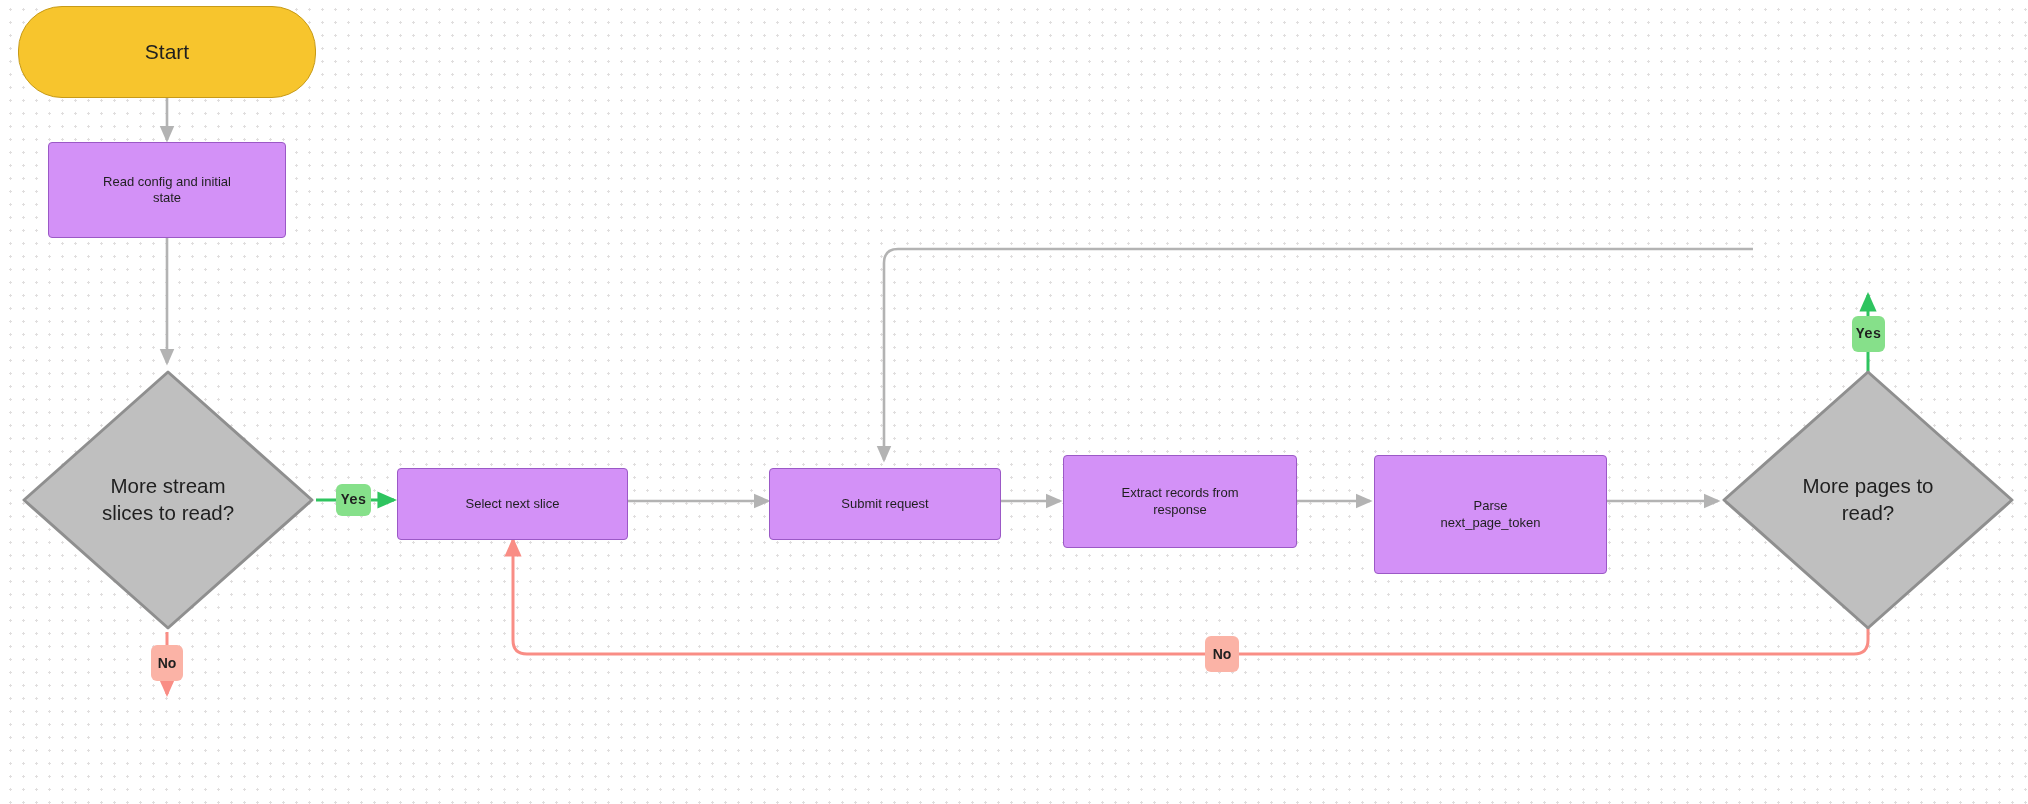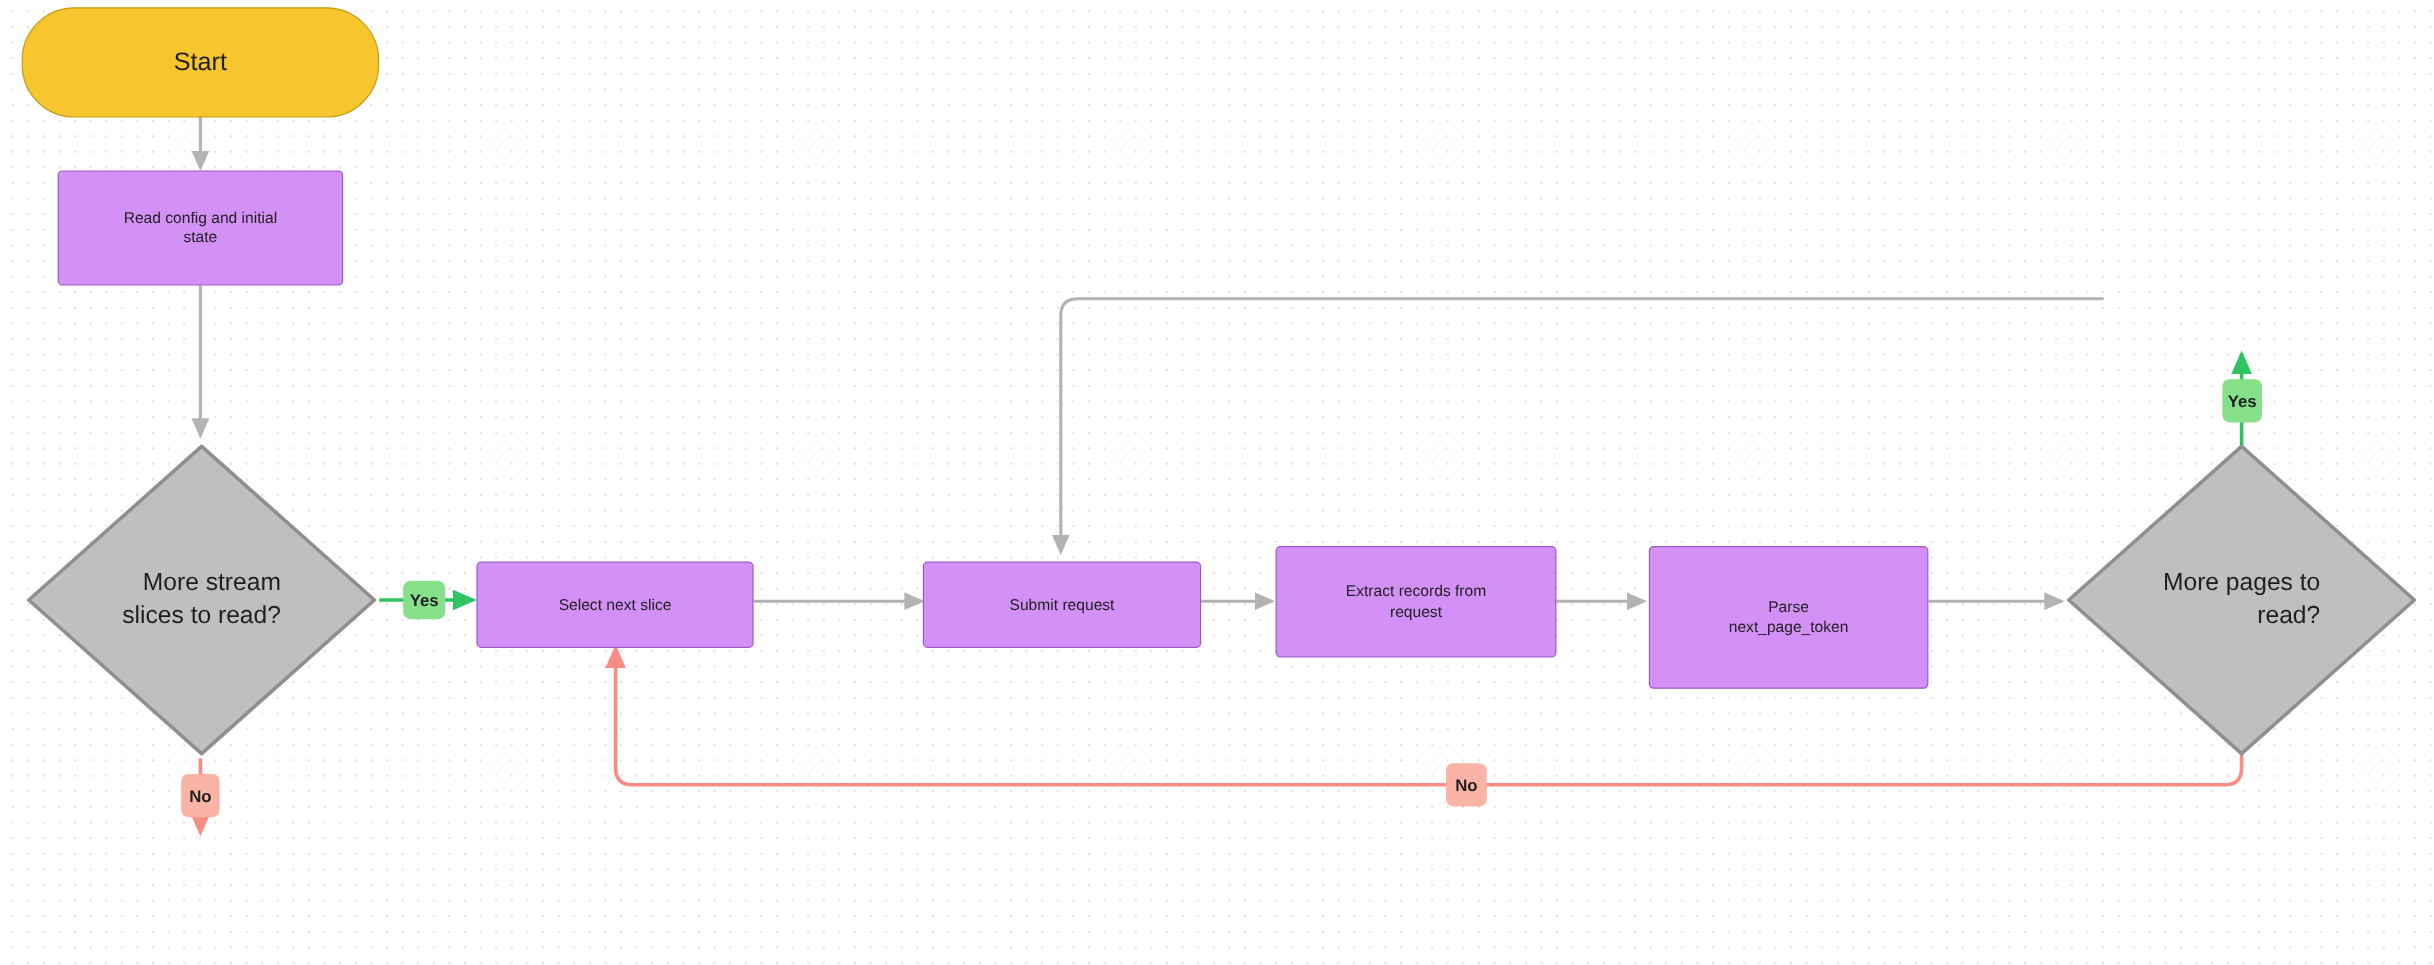--- a/index.html
+++ b/index.html
@@ -58,39 +58,39 @@
     position: absolute;
   }
   .diamond-wrap svg { display: block; }
   .diamond-label {
     position: absolute;
     left: 0; top: 0;
     width: 100%; height: 100%;
     display: flex;
     align-items: center;
     justify-content: center;
-    text-align: right;
+    text-align: center;
     font-size: 20.5px;
     color: #1f1f1f;
     line-height: 1.3;
     white-space: pre-line;
   }
   .edge-label {
     position: absolute;
     box-sizing: border-box;
     display: flex;
     align-items: center;
     justify-content: center;
     font-size: 14px;
     font-weight: 600;
     color: #1f1f1f;
     border-radius: 6px;
     padding: 0 6px;
   }
-  .edge-label.yes { background: #86e08a; }
+  .edge-label.yes { background: #86e08a; font-family: Liberation Mono, monospace; }
   .edge-label.no  { background: #fbb3a6; }
 </style>
 </head>
 <body>
 
 <div id="canvas">
 
   <svg id="edges" viewBox="0 0 2028 804" width="2028" height="804">
     <defs>
       <marker id="ah-gray" viewBox="0 0 10 10" refX="8.5" refY="5" markerWidth="6.5" markerHeight="6.5" orient="auto-start-reverse">
@@ -148,21 +148,21 @@
   <div class="node process" style="left:397px; top:468px; width:231px; height:72px;text-align:center;">
     <span>Select next slice</span>
   </div>
 
   <div class="node process" style="left:769px; top:468px; width:232px; height:72px;justify-content:center;">
     <span>Submit request</span>
   </div>
 
   <div class="node process" style="left:1063px; top:455px; width:234px; height:93px;">
     <span>Extract records from
-request</span>
+response</span>
   </div>
 
   <div class="node process" style="left:1374px; top:455px; width:233px; height:119px;text-align:center;">
     <span>Parse
 next_page_token</span>
   </div>
 
   <div class="diamond-wrap" style="left:1720px; top:368px; width:296px; height:264px;">
     <svg width="296" height="264" viewBox="0 0 296 264">
       <polygon points="148,4 292,132 148,260 4,132" fill="#bfbfbf" stroke="#8f8f8f" stroke-width="3" stroke-linejoin="round"></polygon>

